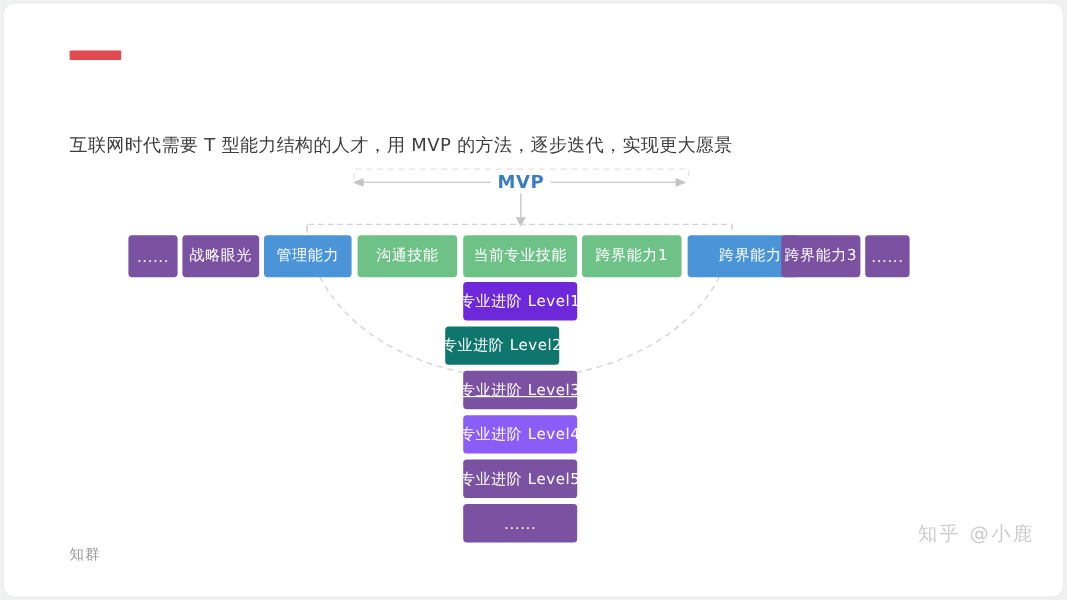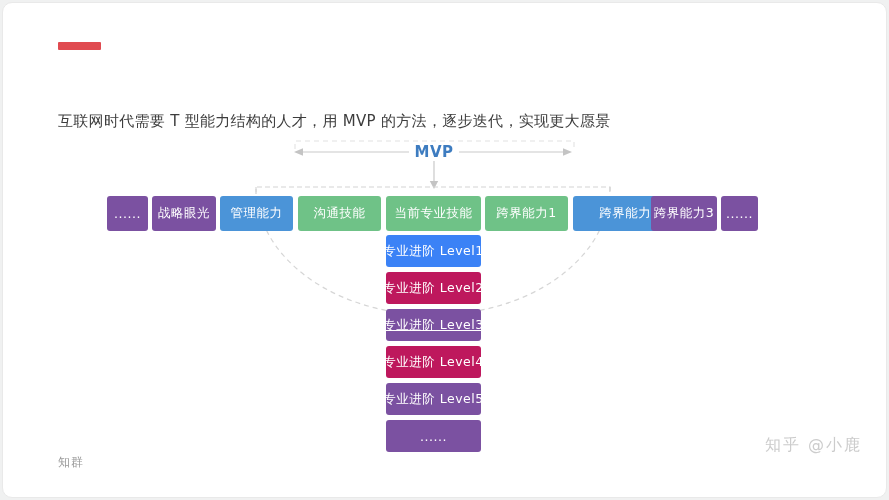--- a/index.html
+++ b/index.html
@@ -85,24 +85,24 @@
       <div class="box" style="left: 217px; width: 73px; top: 193px; height: 35px; background: rgb(75, 148, 216);">管理能力</div>
       <div class="box" style="left: 295px; width: 83px; top: 193px; height: 35px; background: rgb(111, 194, 135);">沟通技能</div>
       <div class="box" style="left: 383px; width: 95px; top: 193px; height: 35px; background: rgb(111, 194, 135);">当前专业技能</div>
       <div class="box" style="left: 482px; width: 83px; top: 193px; height: 35px; background: rgb(111, 194, 135);">跨界能力1</div>
       <div class="box" style="left: 570px; width: 73px; top: 193px; height: 35px; background: rgb(75, 148, 216); padding-left: 20px;">跨界能力2</div>
       <div class="box" style="left: 648px; width: 66px; top: 193px; height: 35px; background: rgb(123, 81, 161);">跨界能力3</div>
       <div class="box" style="left: 718px; width: 37px; top: 193px; height: 35px; background: rgb(123, 81, 161);">......</div>
     </div>
 
   <div id="level-column">
-      <div class="box" style="left: 383px; width: 95px; top: 232px; height: 32px; background: #3b82f6;">专业进阶 Level1</div>
-      <div class="box" style="left: 383px; width: 95px; top: 269px; height: 32px; background: #be185d;">专业进阶 Level2</div>
+      <div class="box" style="left: 383px; width: 95px; top: 232px; height: 32px; background: #6d28d9;">专业进阶 Level1</div>
+      <div class="box" style="left: 368px; width: 95px; top: 269px; height: 32px; background: #0f766e;">专业进阶 Level2</div>
       <div class="box" style="left: 383px; width: 95px; top: 306px; height: 32px; background: rgb(123, 81, 161); text-decoration: underline;">专业进阶 Level3</div>
-      <div class="box" style="left: 383px; width: 95px; top: 343px; height: 32px; background: #be185d;">专业进阶 Level4</div>
+      <div class="box" style="left: 383px; width: 95px; top: 343px; height: 32px; background: #8b5cf6;">专业进阶 Level4</div>
       <div class="box" style="left: 383px; width: 95px; top: 380px; height: 32px; background: rgb(123, 81, 161);">专业进阶 Level5</div>
       <div class="box" style="left: 383px; width: 95px; top: 417px; height: 32px; background: rgb(123, 81, 161);">......</div>
     </div>
 
   <div class="footer-brand">知群</div>
 
   <div class="watermark">知乎 @小鹿</div>
 
 </div>
 

